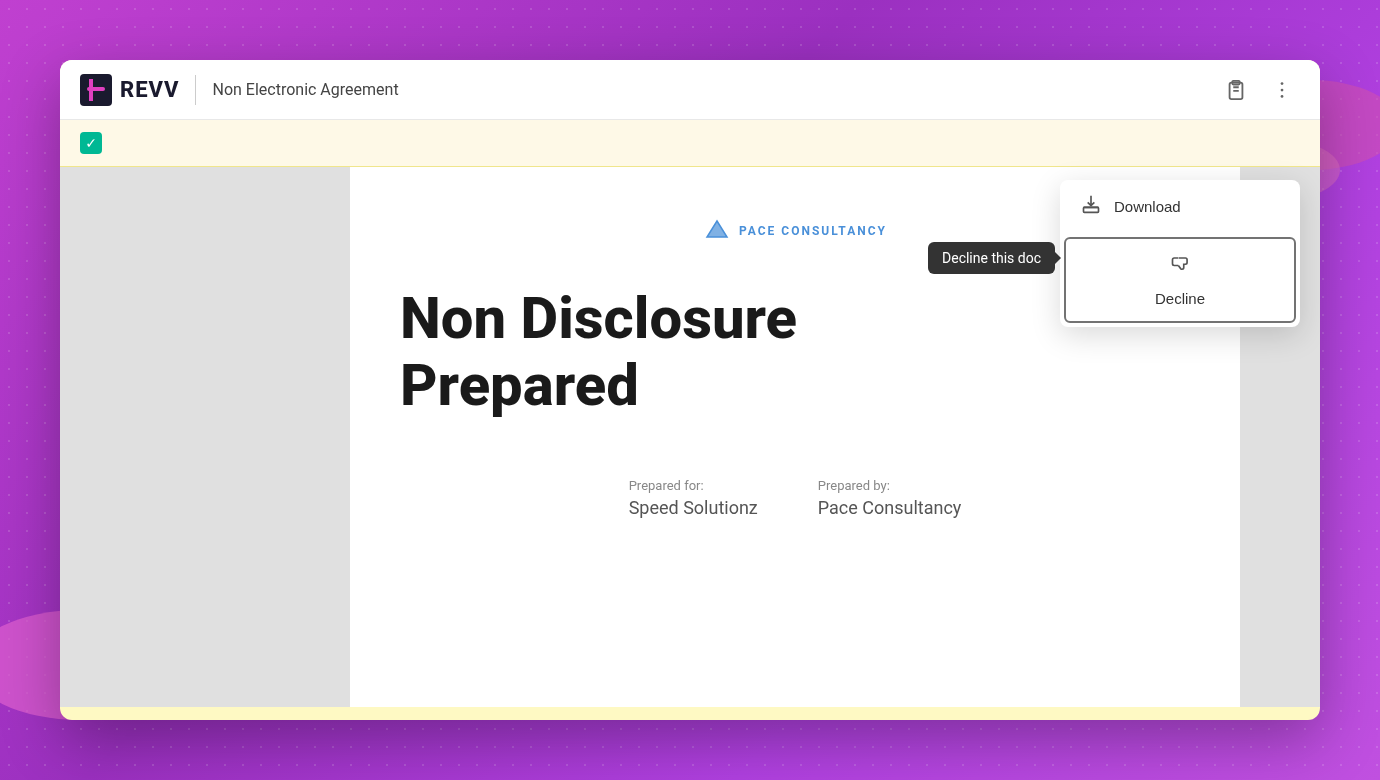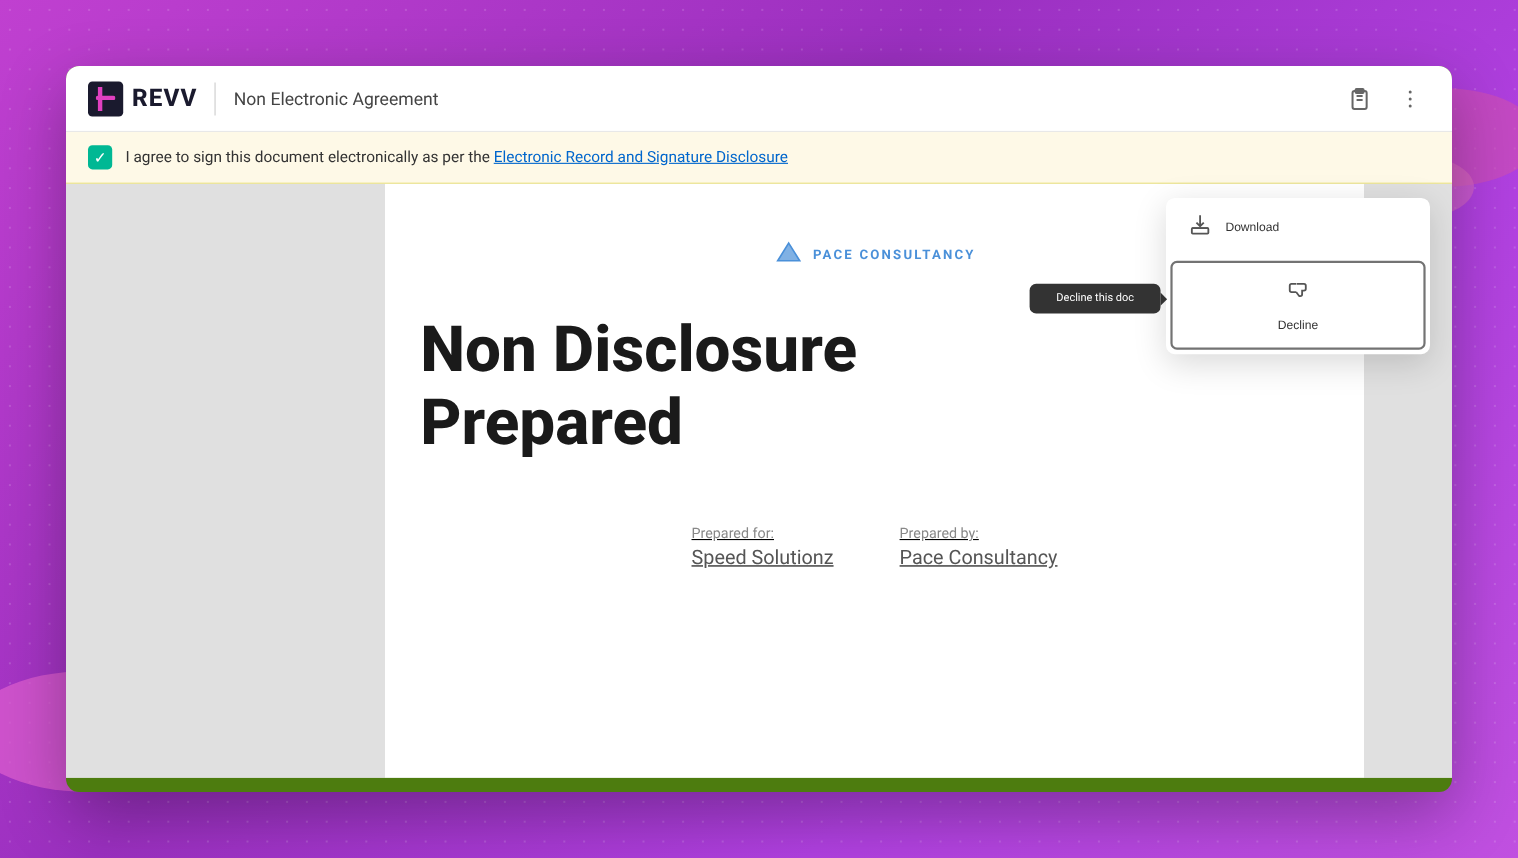--- a/index.html
+++ b/index.html
@@ -57,21 +57,21 @@
       background-image: radial-gradient(circle, rgba(255,255,255,0.15) 1px, transparent 1px);
       background-size: 18px 18px;
       pointer-events: none;
     }
 
     
     .main-window {
       position: relative;
       width: 1260px;
       height: 660px;
-      background: #4d7c0f;
+      background: #fef9c3;
       border-radius: 12px;
       overflow: hidden;
       box-shadow: 0 20px 60px rgba(0,0,0,0.3);
     }
 
     
     .header {
       background: #ffffff;
       height: 60px;
       display: flex;
@@ -187,21 +187,21 @@
 
     .doc-sidebar-left {
       width: 290px;
       background: #e0e0e0;
       flex-shrink: 0;
     }
 
     .doc-content {
       flex: 1;
       background: white;
-      padding: 50px 32px;
+      padding: 50px 50px;
       overflow: hidden;
     }
 
     .doc-sidebar-right {
       width: 80px;
       background: #e0e0e0;
       flex-shrink: 0;
     }
 
     
@@ -237,21 +237,20 @@
 
     .doc-meta {
       display: flex;
       justify-content: center;
       gap: 60px;
       margin-top: 20px;
     }
 
     .doc-meta-item {
       text-align: left;
-      text-decoration: underline;
     }
 
     .doc-meta-label {
       font-size: 13px;
       color: #888;
       margin-bottom: 4px;
     }
 
     .doc-meta-value {
       font-size: 18px;
@@ -270,21 +269,21 @@
       overflow: hidden;
       z-index: 100;
     }
 
     .dropdown-item {
       display: flex;
       align-items: center;
       gap: 12px;
       padding: 14px 20px;
       cursor: pointer;
-      font-size: 11px;
+      font-size: 15px;
       color: #333;
       border: none;
       background: none;
       width: 100%;
       text-align: center;
     }
 
     .dropdown-item.decline-item {
       border: 2px solid #737373;
       border-radius: 6px;
@@ -296,27 +295,27 @@
     .dropdown-item-icon {
       font-size: 18px;
       color: #555;
       width: 22px;
       text-align: center;
     }
 
     
     .tooltip {
       position: absolute;
-      top: 198px;
+      top: 182px;
       right: 265px;
       background: #333;
       color: white;
-      padding: 8px 24px;
+      padding: 8px 14px;
       border-radius: 6px;
-      font-size: 10px;
+      font-size: 14px;
       white-space: nowrap;
       z-index: 200;
     }
 
     .tooltip::after {
       content: '';
       position: absolute;
       right: -6px;
       top: 50%;
       transform: translateY(-50%);
@@ -363,23 +362,20 @@
           <circle cx="12" cy="19" r="1.5"></circle>
         </svg>
       </button>
     </div>
   </div>
 
   <div class="consent-bar">
     <div class="consent-checkbox">
       <span>✓</span>
     </div>
-    <span class="consent-text">
-      <span>I agree to sign this document electronically as per the </span><a class="consent-link">Electronic Record and Signature Disclosure</a>
-    </span>
   </div>
 
   <div class="doc-area">
     <div class="doc-sidebar-left"></div>
     <div class="doc-content">
       <div class="company-logo">
         <svg class="company-logo-icon" viewBox="0 0 28 28" fill="none">
           <path d="M14 4 L24 20 H4 Z" fill="#4a90d9" opacity="0.7"></path>
           <path d="M14 4 L24 20 H4 Z" fill="none" stroke="#4a90d9" stroke-width="1.5"></path>
         </svg>

